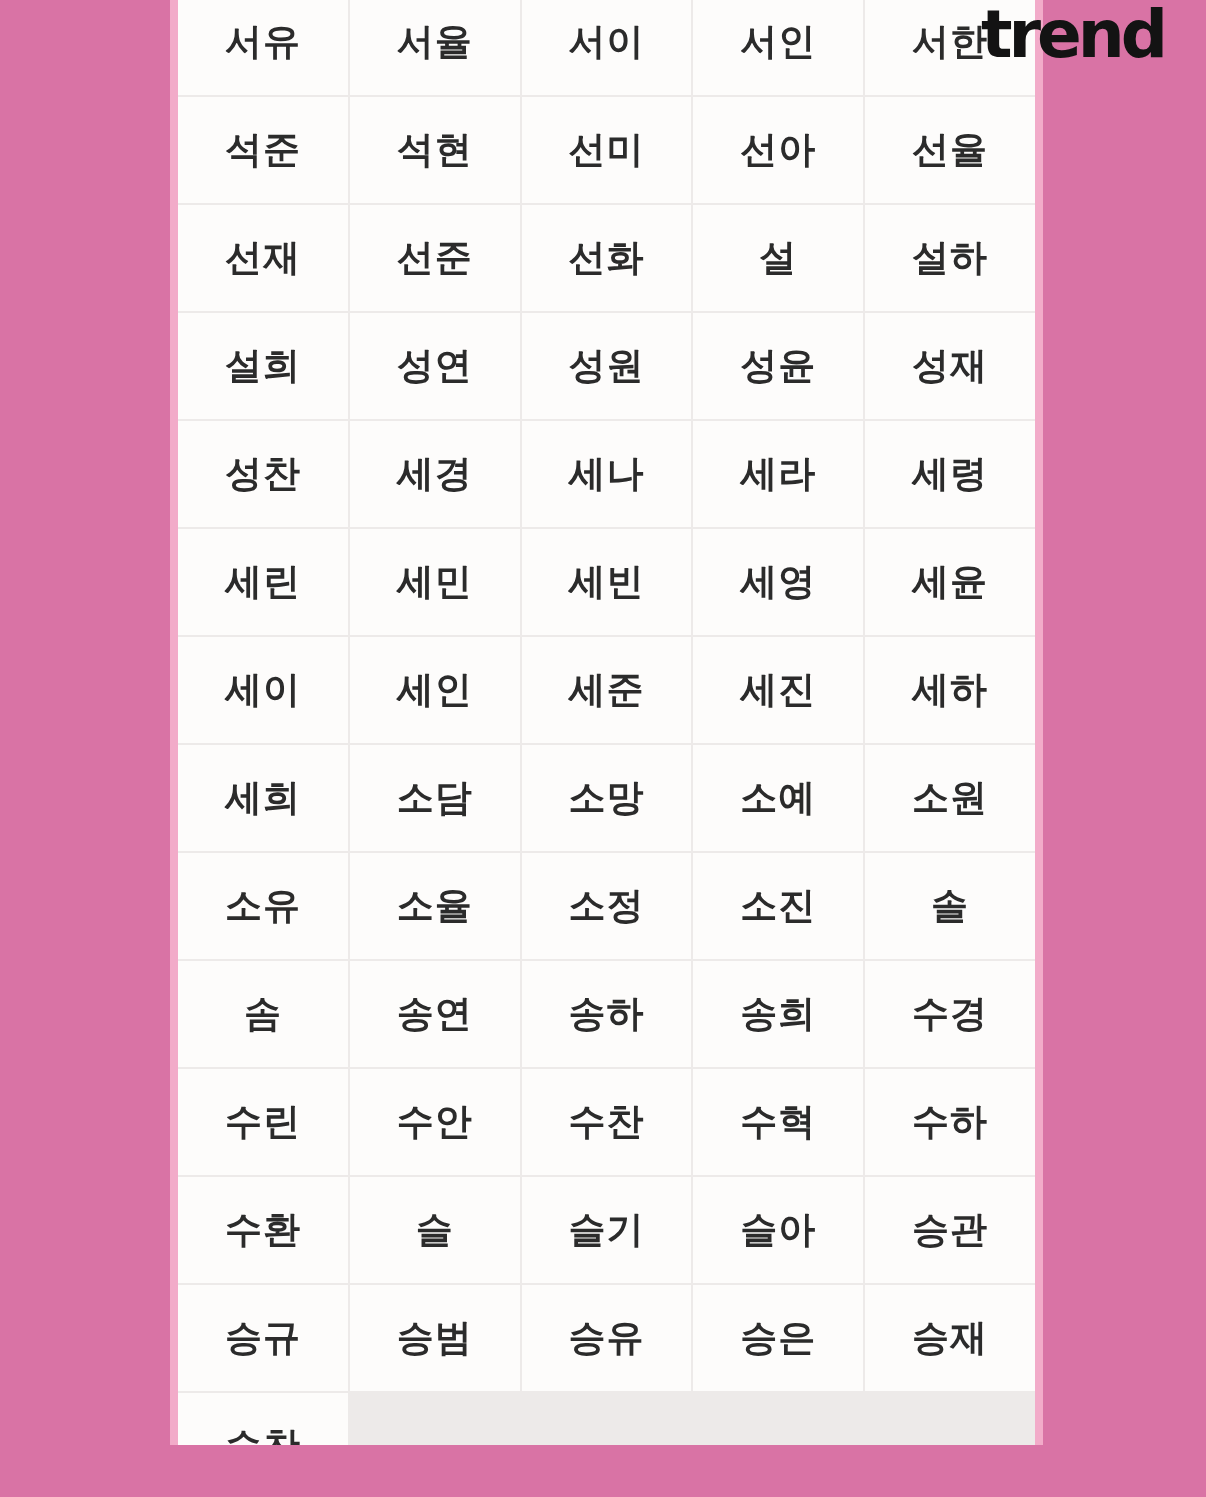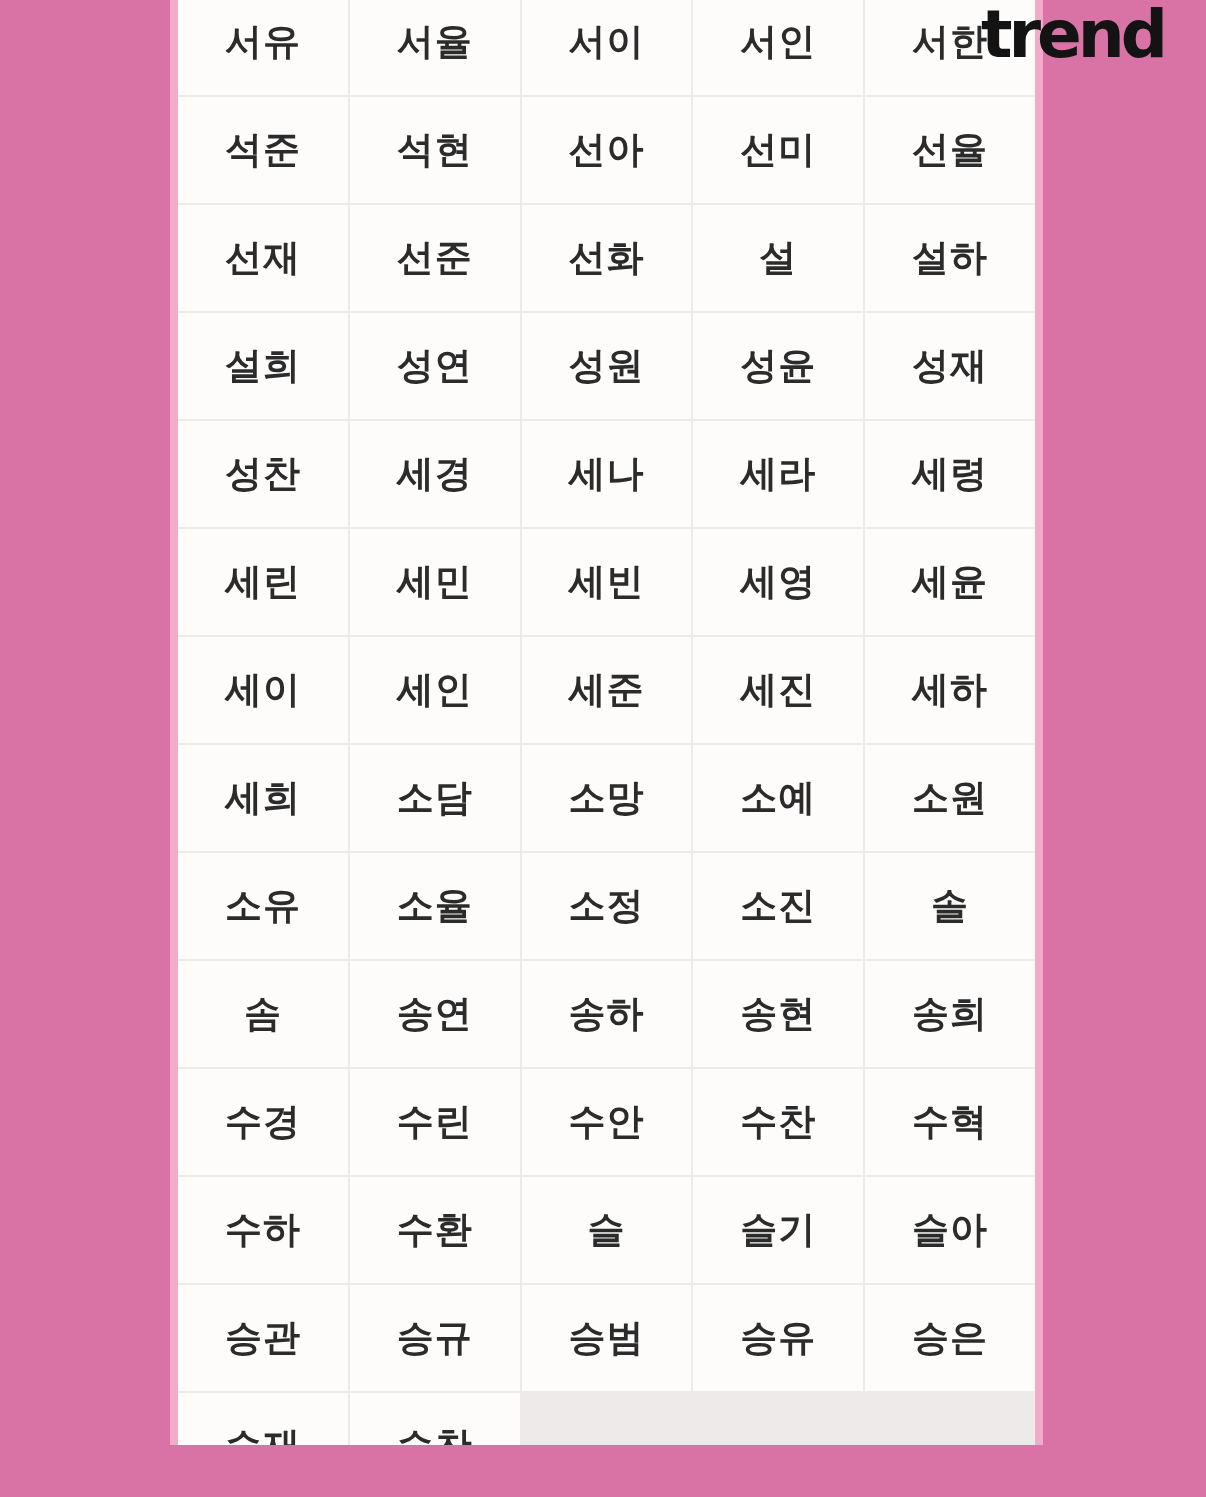--- a/index.html
+++ b/index.html
@@ -64,22 +64,22 @@
 
 <div class="panel">
   <div class="grid">
       <div class="cell">서유</div>
       <div class="cell">서율</div>
       <div class="cell">서이</div>
       <div class="cell">서인</div>
       <div class="cell">서한</div>
       <div class="cell">석준</div>
       <div class="cell">석현</div>
+      <div class="cell">선미</div>
       <div class="cell">선아</div>
-      <div class="cell">선미</div>
       <div class="cell">선율</div>
       <div class="cell">선재</div>
       <div class="cell">선준</div>
       <div class="cell">선화</div>
       <div class="cell">설</div>
       <div class="cell">설하</div>
       <div class="cell">설희</div>
       <div class="cell">성연</div>
       <div class="cell">성원</div>
       <div class="cell">성윤</div>
@@ -105,21 +105,20 @@
       <div class="cell">소예</div>
       <div class="cell">소원</div>
       <div class="cell">소유</div>
       <div class="cell">소율</div>
       <div class="cell">소정</div>
       <div class="cell">소진</div>
       <div class="cell">솔</div>
       <div class="cell">솜</div>
       <div class="cell">송연</div>
       <div class="cell">송하</div>
-      <div class="cell">송현</div>
       <div class="cell">송희</div>
       <div class="cell">수경</div>
       <div class="cell">수린</div>
       <div class="cell">수안</div>
       <div class="cell">수찬</div>
       <div class="cell">수혁</div>
       <div class="cell">수하</div>
       <div class="cell">수환</div>
       <div class="cell">슬</div>
       <div class="cell">슬기</div>

